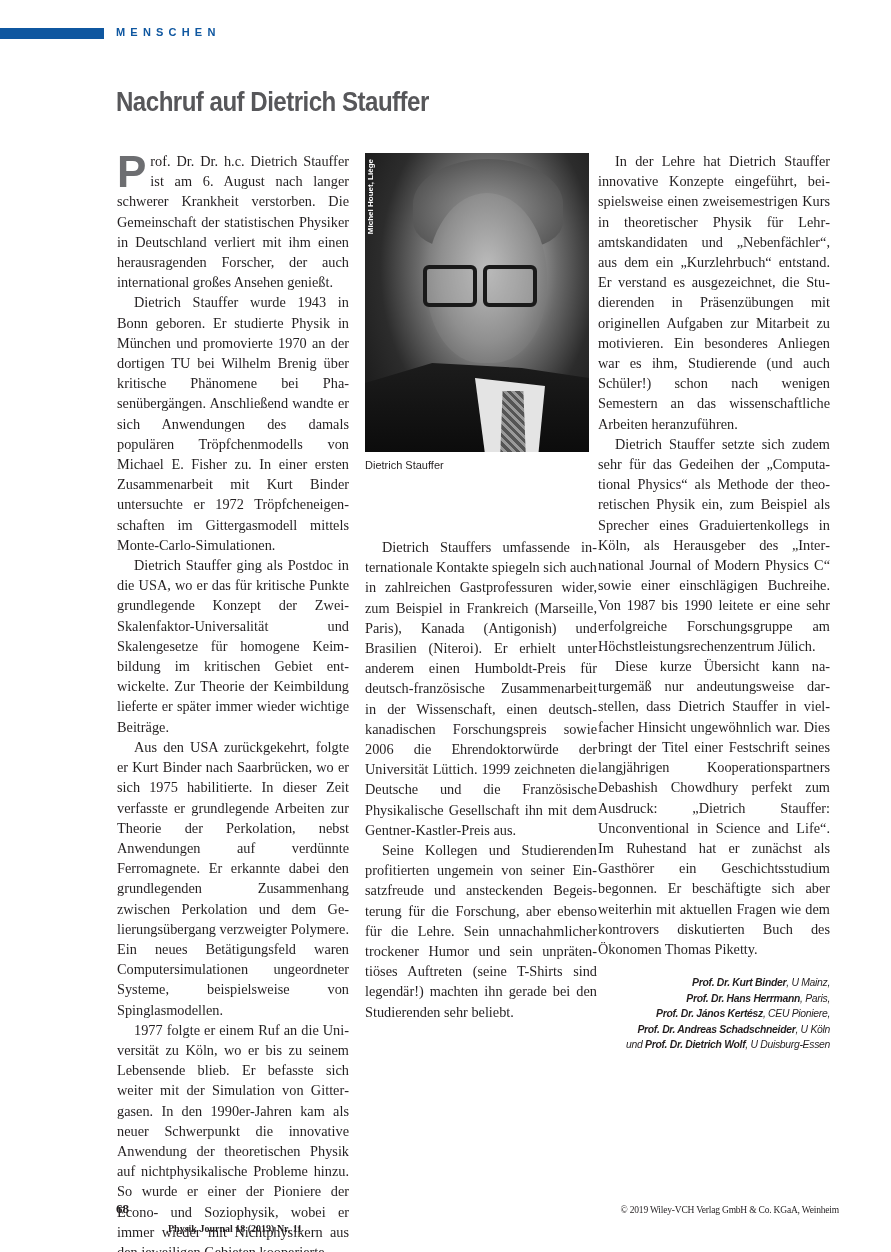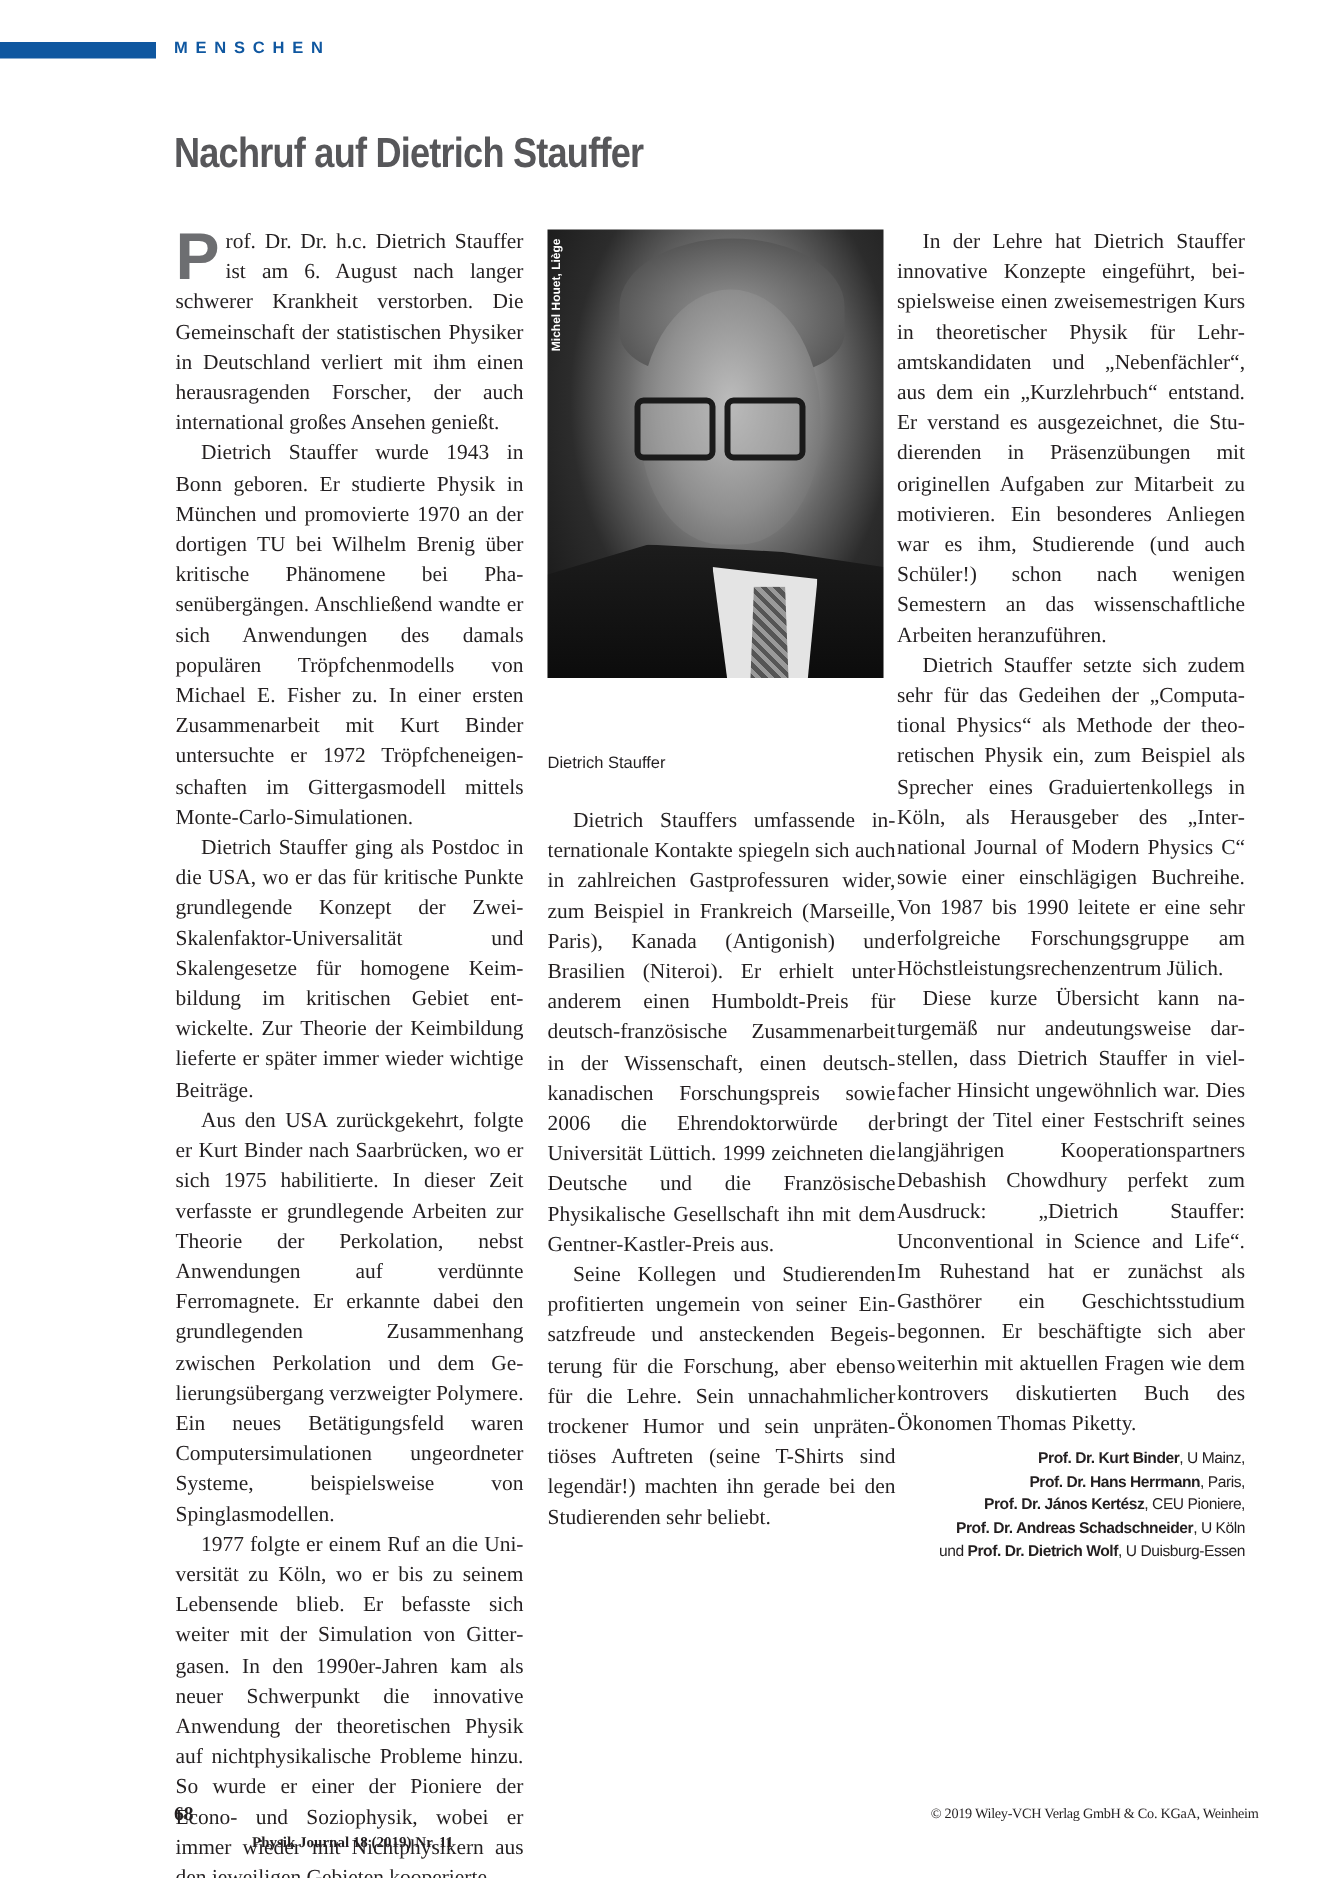--- a/index.html
+++ b/index.html
@@ -17,22 +17,22 @@
   .photo { position: absolute; left: 365px; top: 153px; width: 224px; height: 299px; overflow: hidden; background: radial-gradient(ellipse at 55% 38%, #d8d8d8 0%, #a9a9a9 22%, #6a6a6a 40%, #2c2c2c 62%, #111 100%); }
   .photo .face { position: absolute; left: 62px; top: 40px; width: 120px; height: 170px; border-radius: 50% 50% 45% 45%; background: radial-gradient(ellipse at 50% 45%, #bdbdbd 0%, #8f8f8f 55%, #5a5a5a 100%); }
   .photo .hair { position: absolute; left: 48px; top: 6px; width: 150px; height: 90px; border-radius: 50% 50% 30% 30%; background: radial-gradient(ellipse at 50% 60%, #9a9a9a 0%, #6c6c6c 50%, #3d3d3d 100%); }
   .photo .glasses-l, .photo .glasses-r { position: absolute; top: 112px; width: 46px; height: 34px; border: 4px solid #1a1a1a; border-radius: 6px; background: rgba(180,180,180,0.35); }
   .photo .glasses-l { left: 58px; }
   .photo .glasses-r { left: 118px; }
   .photo .coat { position: absolute; left: 0; top: 210px; width: 224px; height: 100px; background: linear-gradient(180deg, #1c1c1c, #0a0a0a); clip-path: polygon(0 20%, 30% 0, 70% 5%, 100% 15%, 100% 100%, 0 100%); }
   .photo .shirt { position: absolute; left: 110px; top: 225px; width: 70px; height: 80px; background: #e4e4e4; clip-path: polygon(0 0, 100% 10%, 90% 100%, 15% 100%); }
   .photo .tie { position: absolute; left: 135px; top: 238px; width: 26px; height: 70px; background: repeating-linear-gradient(45deg, #555 0 3px, #999 3px 6px); clip-path: polygon(10% 0, 90% 0, 100% 100%, 0 100%); }
   .photo-credit { position: absolute; left: 1px; top: 6px; writing-mode: vertical-rl; transform: rotate(180deg); font-family: "Liberation Sans", sans-serif; font-size: 8px; font-weight: bold; color: #ffffff; }
-  .caption { position: absolute; left: 365px; top: 459px; font-family: "Liberation Sans", sans-serif; font-size: 11px; color: #231f20; margin-top: 44px; }
-  .signatures { margin-top: 6px; font-family: "Liberation Sans", sans-serif; font-size: 10.4px; line-height: 15.5px; text-align: right; letter-spacing: -0.3px; }
+  .caption { position: absolute; left: 365px; top: 459px; font-family: "Liberation Sans", sans-serif; font-size: 11px; color: #231f20; }
+  .signatures { margin-top: 16px; font-family: "Liberation Sans", sans-serif; font-size: 10.4px; line-height: 15.5px; text-align: right; letter-spacing: -0.3px; font-style: italic; }
   .signatures div { white-space: nowrap; }
   .signatures b { font-weight: bold; }
   .footer { position: absolute; top: 1203px; font-family: Liberation Serif, serif; color: #231f20; }
   .page-num { left: 116px; font-size: 13px; font-weight: bold; top: 1201px; }
   .journal { left: 168px; font-size: 10px; font-weight: bold; top: 1223px; }
   .copyright { right: 52px; font-size: 9.5px; top: 1205px; letter-spacing: -0.2px; }
 </style>
 </head>
 <body>
 

